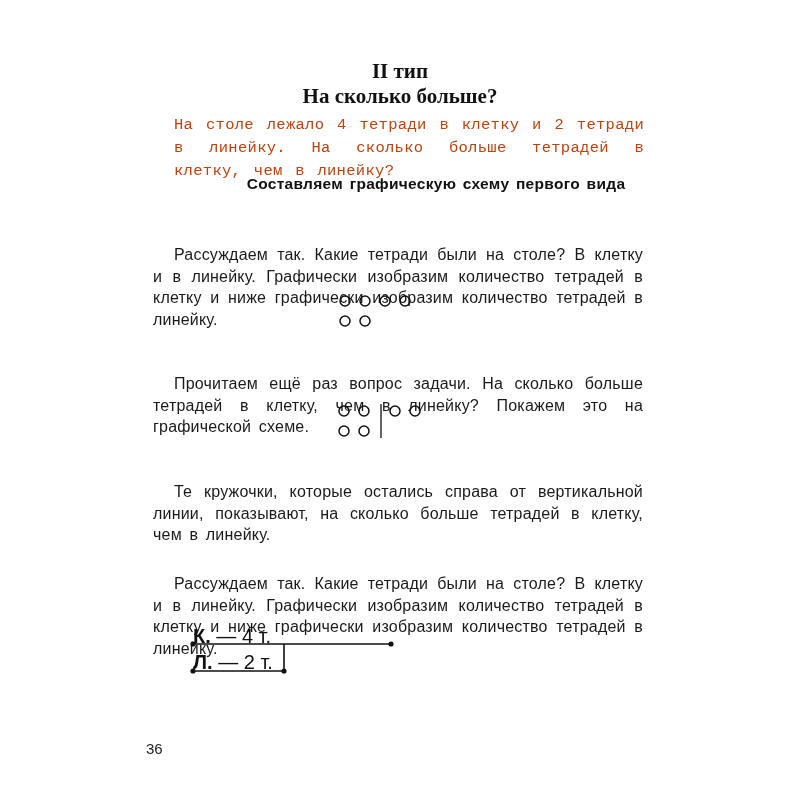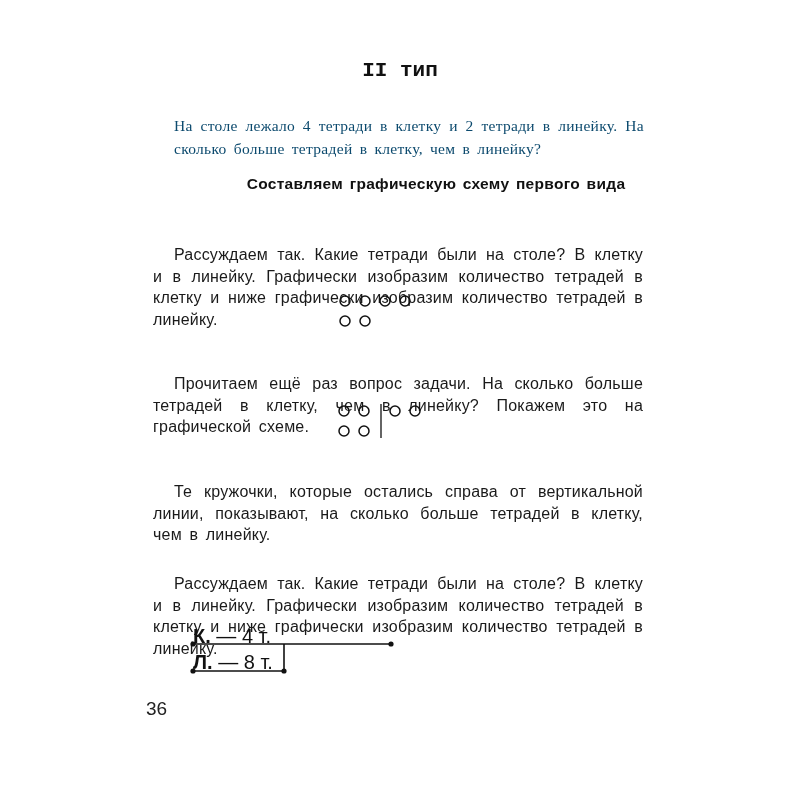--- a/index.html
+++ b/index.html
@@ -1,27 +1,27 @@
 <!DOCTYPE html>
 <html><head>
 <meta charset="utf-8">
 <style>
   html, body { margin: 0; padding: 0; background: #ffffff; }
   body { width: 800px; height: 800px; position: relative; overflow: hidden; color: #1a1a1a; }
   .page { position: absolute; left: 0; top: 0; width: 800px; height: 800px; }
   .title {
     position: absolute; left: 0; width: 800px; text-align: center;
-    font-family: Liberation Mono, monospace; font-weight: bold; font-size: 21px; color: #111;
+    font-family: Liberation Serif, serif; font-weight: bold; font-size: 21px; color: #111;
   }
   .t1 { top: 59px; }
   .t2 { top: 84px; }
   .problem {
     position: absolute; left: 174px; top: 114px; width: 470px;
-    font-family: Liberation Serif, serif; font-size: 15.5px; line-height: 23px;
-    text-align: justify; letter-spacing: 0.3px; word-spacing: 3px; color: #0c4a6e;
+    font-family: Liberation Mono, monospace; font-size: 15.5px; line-height: 23px;
+    text-align: justify; letter-spacing: 0.3px; word-spacing: 3px; color: #c2410c;
   }
   .subhead {
     position: absolute; left: 0; width: 800px; text-align: center;
     font-family: "Liberation Sans", sans-serif; font-weight: bold; font-size: 15.5px; color: #111;
     letter-spacing: 0.3px; word-spacing: 2px;
   }
   .sh1 { top: 175px; padding-left: 36px; }
   .sh2 { top: 520px; }
   .para {
     position: absolute; left: 153px; width: 490px;
@@ -33,30 +33,31 @@
   .p3 { top: 449px; }
   .p4 { top: 541px; }
   svg.scheme { position: absolute; left: 0; top: 0; width: 800px; height: 800px; overflow: visible; }
   .diag-label {
     position: absolute; font-family: "Liberation Sans", sans-serif; font-size: 20px; color: #111;
   }
   .diag-label b { font-weight: bold; }
   .lab-k { left: 193px; top: 625px; }
   .lab-l { left: 193px; top: 651px; }
   .pagenum {
-    position: absolute; left: 146px; top: 698px;
-    font-family: "Liberation Sans", sans-serif; font-size: 19px; color: #222;
+    position: absolute; left: 146px; top: 740px;
+    font-family: "Liberation Sans", sans-serif; font-size: 15px; color: #222;
   }
 </style>
 </head>
 <body>
 
 <div class="page">
 
   <div class="title t1">II тип</div>
+  <div class="title t2">На сколько больше?</div>
 
   <div class="problem">На столе лежало 4 тетради в клетку и 2 тетради в линейку. На сколько больше тетрадей в клетку, чем в линейку?</div>
 
   <div class="subhead sh1">Составляем графическую схему первого вида</div>
   <div class="para p1">Рассуждаем так. Какие тетради были на столе? В клетку и в линейку. Графически изобразим количество тетрадей в клетку и ниже графически изобразим количество тетрадей в линейку.</div>
 
   <div class="para p2">Прочитаем ещё раз вопрос задачи. На сколько больше тетрадей в клетку, чем в линейку? Покажем это на графической схеме.</div>
   <div class="para p3">Те кружочки, которые остались справа от вертикальной линии, показывают, на сколько больше тетрадей в клетку, чем в линейку.</div>
 
   <div class="para p4">Рассуждаем так. Какие тетради были на столе? В клетку и в линейку. Графически изобразим количество тетрадей в клетку и ниже графически изобразим количество тетрадей в линейку.</div>
@@ -89,17 +90,17 @@
       <circle cx="284" cy="671" r="2.6" fill="#111"></circle>
     </g>
   </svg>
 
   <div class="diag-label lab-k">
     <b>К.</b>
     <span>— 4 т.</span>
   </div>
   <div class="diag-label lab-l">
     <b>Л.</b>
-    <span>— 8 т.</span>
+    <span>— 2 т.</span>
   </div>
 
   <div class="pagenum">36</div>
 </div>
 
 </body></html>

